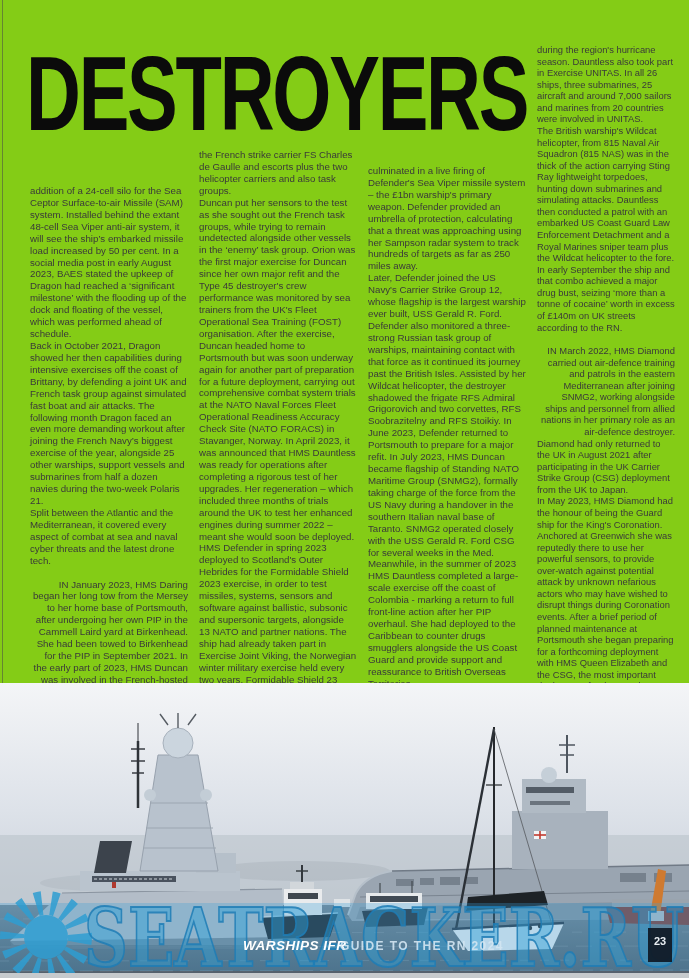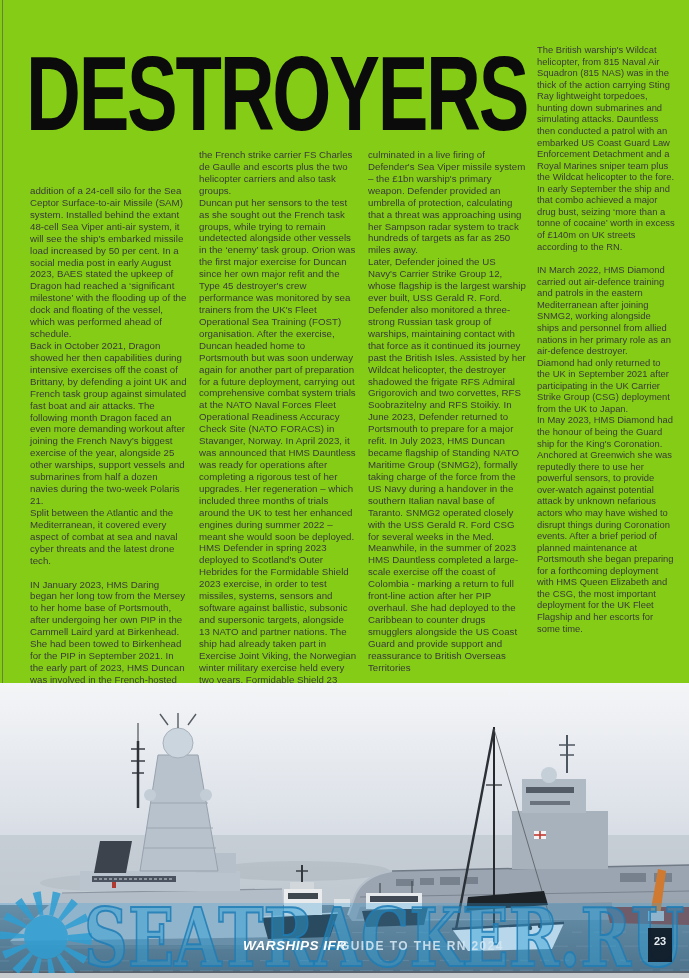--- a/index.html
+++ b/index.html
@@ -10,24 +10,24 @@
   }
   .edge-line{position:absolute;left:2px;top:0;width:1px;height:692px;background:#4a4a4a;opacity:.55;}
   .headline{
     position:absolute;left:26px;top:40px;margin:0;
     font-size:104px;line-height:1;font-weight:bold;color:#0b0b0b;
     letter-spacing:-3px;white-space:nowrap;
     transform:scale(0.73,1.02);transform-origin:top left;
   }
   .col{position:absolute;color:#3a3a3a;font-size:9.7px;line-height:1.23;text-align:left;}
   .col p{margin:0;}
-  .col p.gap{margin-top:12px;}
+  .col p.gap{margin-top:12px;text-align:right;}
   .col-1{left:30px;top:149px;width:158px;margin-top:36px;}
   .col-2{left:199px;top:149px;width:158px;}
-  .col-3{left:368px;top:149px;width:158px;}
+  .col-3{left:368px;top:165px;width:158px;}
   .col-4{left:537px;top:44px;width:138px;font-size:9.4px;}
   .photo{position:absolute;left:0;top:683px;width:689px;height:295px;margin:0;}
   .photo svg{display:block;}
   .wm-text{font-family:"DejaVu Serif",serif;font-weight:bold;}
   .footer-title{font-family:"Liberation Sans",sans-serif;font-weight:bold;font-style:italic;letter-spacing:.5px;}
   .footer-sub{font-family:"Liberation Sans",sans-serif;font-weight:bold;letter-spacing:1.4px;}
   .page-num{font-family:"Liberation Sans",sans-serif;font-weight:bold;}
 </style>
 </head>
 <body>
@@ -49,23 +49,24 @@
     <p>Duncan put her sensors to the test as she sought out the French task groups, while trying to remain undetected alongside other vessels in the ‘enemy’ task group. Orion was the first major exercise for Duncan since her own major refit and the Type 45 destroyer's crew performance was monitored by sea trainers from the UK's Fleet Operational Sea Training (FOST) organisation. After the exercise, Duncan headed home to Portsmouth but was soon underway again for another part of preparation for a future deployment, carrying out comprehensive combat system trials at the NATO Naval Forces Fleet Operational Readiness Accuracy Check Site (NATO FORACS) in Stavanger, Norway. In April 2023, it was announced that HMS Dauntless was ready for operations after completing a rigorous test of her upgrades. Her regeneration – which included three months of trials around the UK to test her enhanced engines during summer 2022 – meant she would soon be deployed.</p>
     <p>HMS Defender in spring 2023 deployed to Scotland's Outer Hebrides for the Formidable Shield 2023 exercise, in order to test missiles, systems, sensors and software against ballistic, subsonic and supersonic targets, alongside 13 NATO and partner nations. The ship had already taken part in Exercise Joint Viking, the Norwegian winter military exercise held every two years. Formidable Shield 23</p>
   </section>
 
   <section class="col col-3">
     <p>culminated in a live firing of Defender's Sea Viper missile system – the £1bn warship's primary weapon. Defender provided an umbrella of protection, calculating that a threat was approaching using her Sampson radar system to track hundreds of targets as far as 250 miles away.</p>
     <p>Later, Defender joined the US Navy's Carrier Strike Group 12, whose flagship is the largest warship ever built, USS Gerald R. Ford. Defender also monitored a three-strong Russian task group of warships, maintaining contact with that force as it continued its journey past the British Isles. Assisted by her Wildcat helicopter, the destroyer shadowed the frigate RFS Admiral Grigorovich and two corvettes, RFS Soobrazitelny and RFS Stoikiy. In June 2023, Defender returned to Portsmouth to prepare for a major refit. In July 2023, HMS Duncan became flagship of Standing NATO Maritime Group (SNMG2), formally taking charge of the force from the US Navy during a handover in the southern Italian naval base of Taranto. SNMG2 operated closely with the USS Gerald R. Ford CSG for several weeks in the Med. Meanwhile, in the summer of 2023 HMS Dauntless completed a large-scale exercise off the coast of Colombia - marking a return to full front-line action after her PIP overhaul. She had deployed to the Caribbean to counter drugs smugglers alongside the US Coast Guard and provide support and reassurance to British Overseas Territories</p>
   </section>
 
   <section class="col col-4">
+    <p>during the region's hurricane season. Dauntless also took part in Exercise UNITAS. In all 26 ships, three submarines, 25 aircraft and around 7,000 sailors and marines from 20 countries were involved in UNITAS.</p>
     <p>The British warship's Wildcat helicopter, from 815 Naval Air Squadron (815 NAS) was in the thick of the action carrying Sting Ray lightweight torpedoes, hunting down submarines and simulating attacks. Dauntless then conducted a patrol with an embarked US Coast Guard Law Enforcement Detachment and a Royal Marines sniper team plus the Wildcat helicopter to the fore. In early September the ship and that combo achieved a major drug bust, seizing ‘more than a tonne of cocaine’ worth in excess of £140m on UK streets according to the RN.</p>
     <p class="gap">IN March 2022, HMS Diamond carried out air-defence training and patrols in the eastern Mediterranean after joining SNMG2, working alongside ships and personnel from allied nations in her primary role as an air-defence destroyer.</p>
-    <p>Diamond had only returned to the UK in September 2021 after participating in the UK Carrier Strike Group (CSG) deployment from the UK to Japan.</p>
+    <p>Diamond had only returned to the UK in August 2021 after participating in the UK Carrier Strike Group (CSG) deployment from the UK to Japan.</p>
     <p>In May 2023, HMS Diamond had the honour of being the Guard ship for the King's Coronation. Anchored at Greenwich she was reputedly there to use her powerful sensors, to provide over-watch against potential attack by unknown nefarious actors who may have wished to disrupt things during Coronation events. After a brief period of planned maintenance at Portsmouth she began preparing for a forthcoming deployment with HMS Queen Elizabeth and the CSG, the most important deployment for the UK Fleet Flagship and her escorts for some time.</p>
   </section>
 
   <figure class="photo">
     <svg width="689" height="295" viewBox="0 0 689 295" xmlns="http://www.w3.org/2000/svg">
       <defs>
         <linearGradient id="skyGrad" x1="0" y1="0" x2="0" y2="1">
           <stop offset="0" stop-color="#f4f5f7"></stop>
           <stop offset="0.55" stop-color="#dde2e9"></stop>
           <stop offset="1" stop-color="#c8cfd9"></stop>

